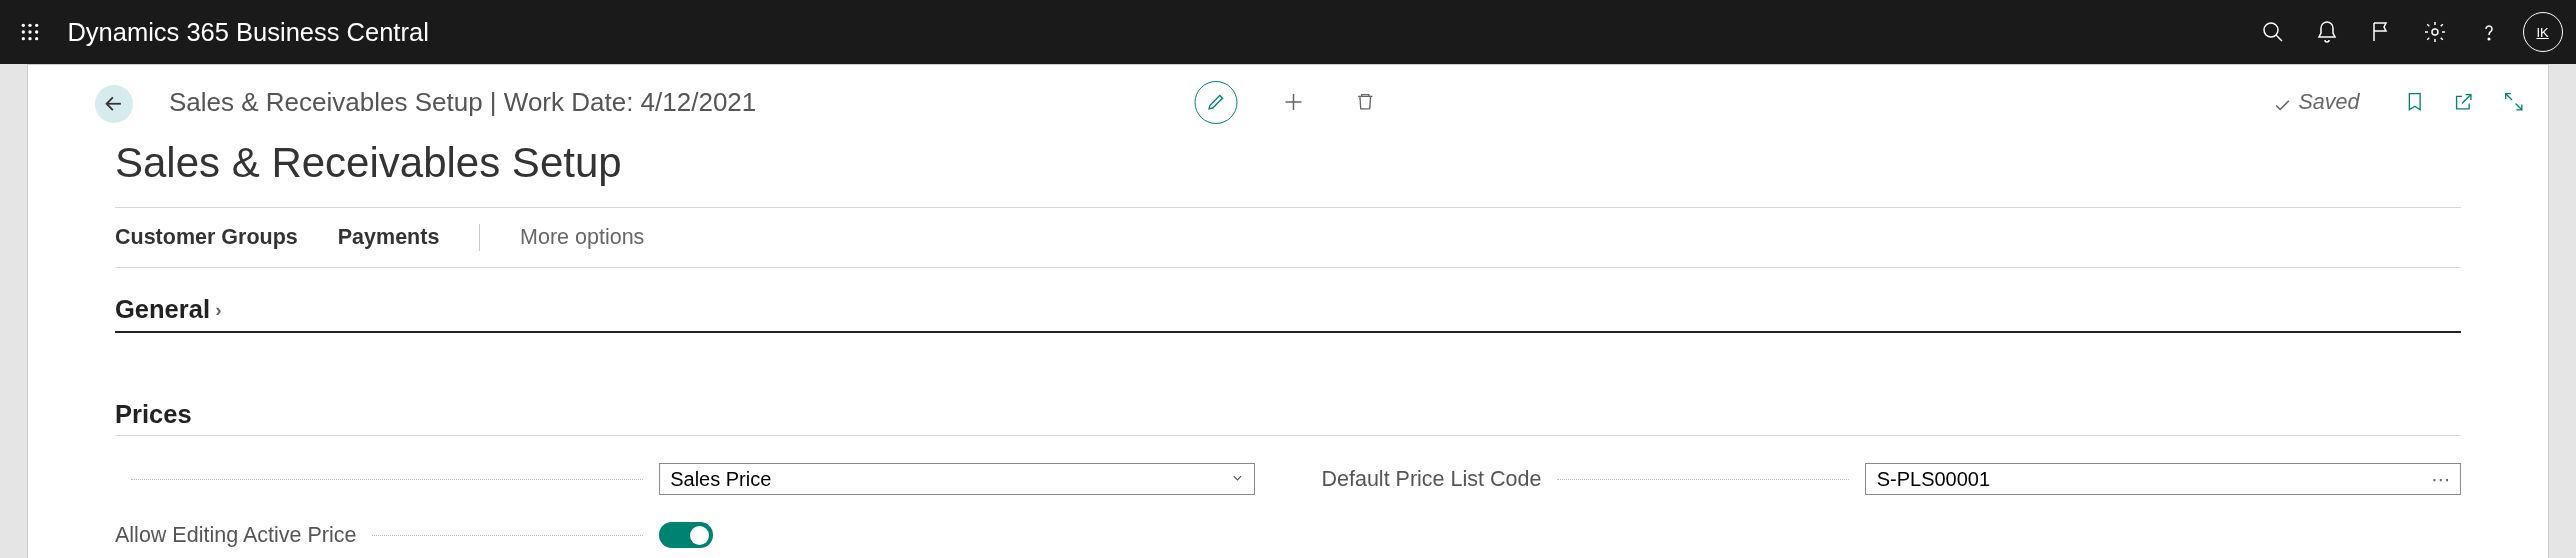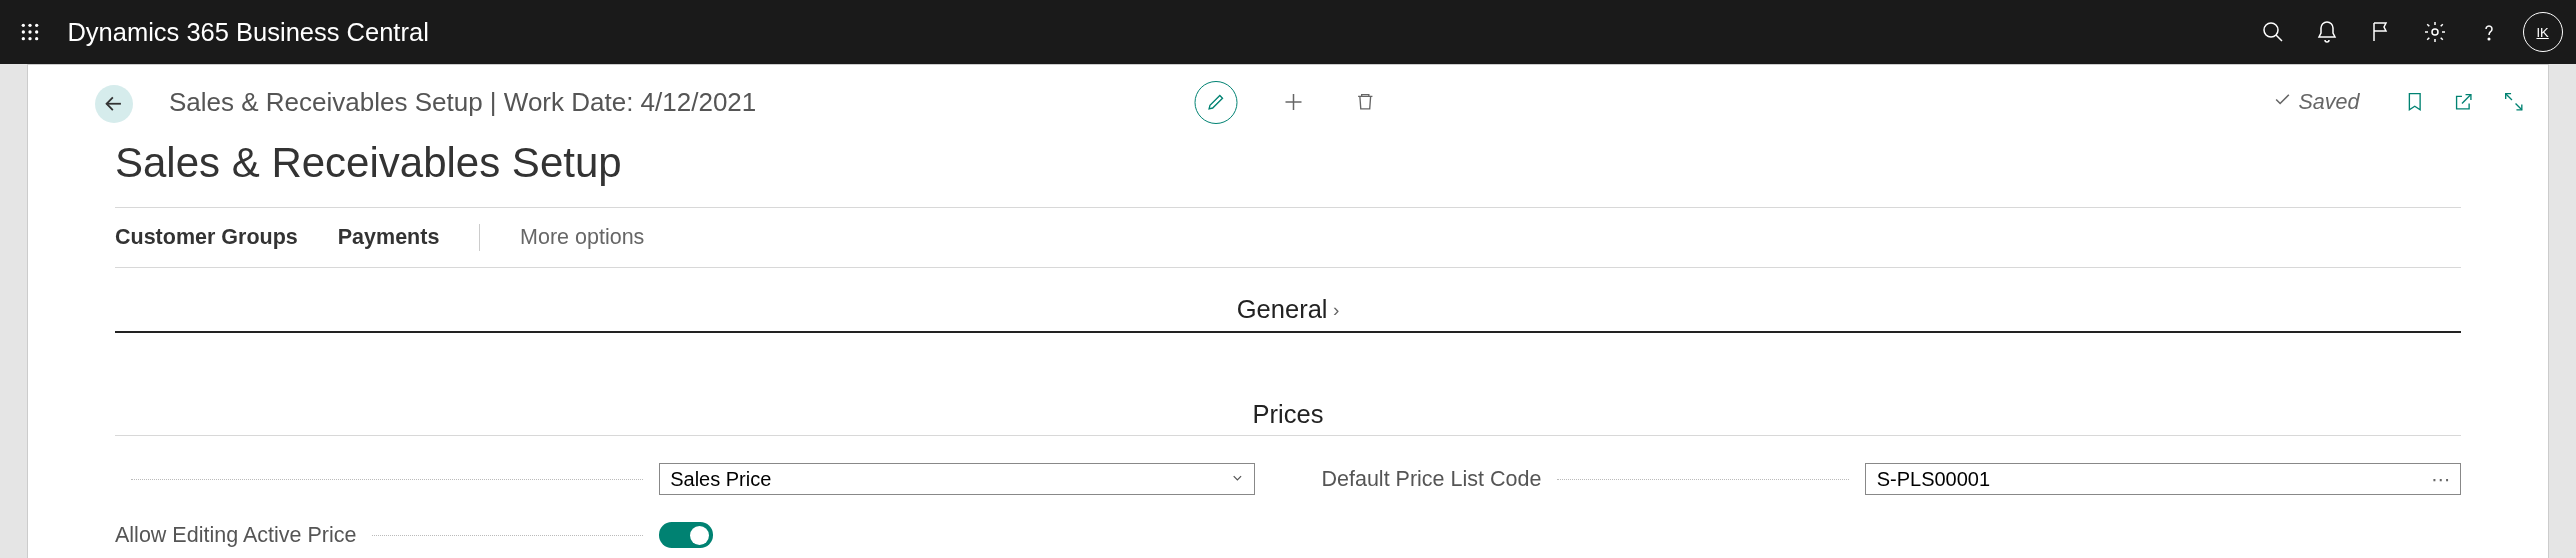--- a/index.html
+++ b/index.html
@@ -136,21 +136,21 @@
     }
     .plain-action svg { stroke: #666; fill: none; stroke-width: 1.5; }
     .right-actions {
       margin-left: auto;
       display: flex;
       align-items: center;
       gap: 20px;
     }
     .saved-indicator {
       display: flex;
-      align-items: flex-start;
+      align-items: flex-end;
       gap: 6.7px;
       font-size: 21.5px;
       color: #666;
       font-style: italic;
       margin-right: 20px;
     }
     .saved-indicator svg { stroke: #666; fill: none; stroke-width: 2; }
     .small-icon-btn {
       width: 29.5px;
       height: 29.5px;
@@ -190,25 +190,24 @@
       background: #ccc;
     }
     .more-options { color: #666; cursor: pointer; }
 
     
     .section-header {
       display: flex;
       align-items: center;
       gap: 5.4px;
       font-size: 25.5px;
-      font-weight: 400;
+      font-weight: 700;
       color: #222;
       padding: 27px 0 6.7px 0;
       cursor: pointer;
-      justify-content: center;
     }
     .section-header.collapsed {
       border-bottom: 2px solid #222;
       margin-bottom: 40px;
     }
     .section-header.open {
       border-bottom: 0.7px solid #d8d8d8;
       margin-bottom: 27px;
     }
     .chevron {

